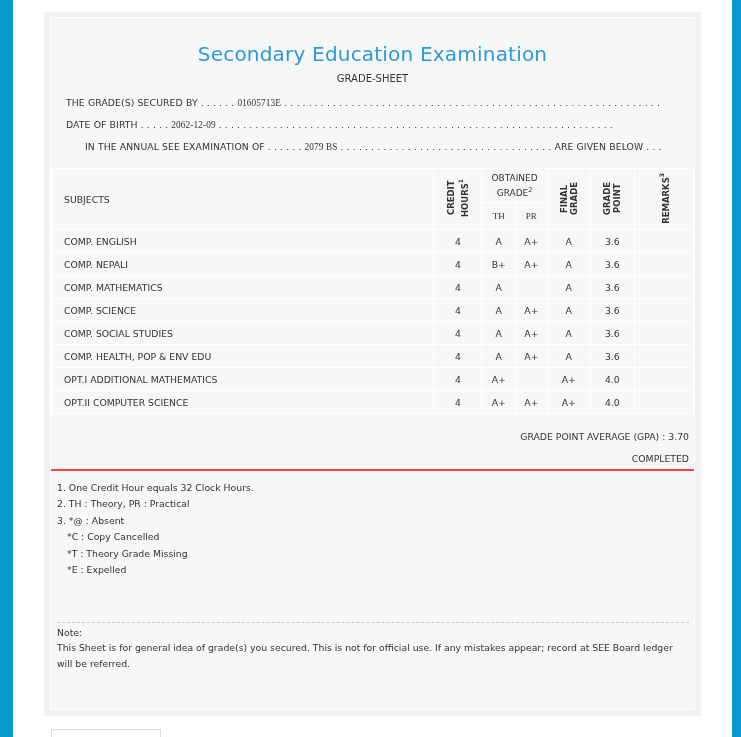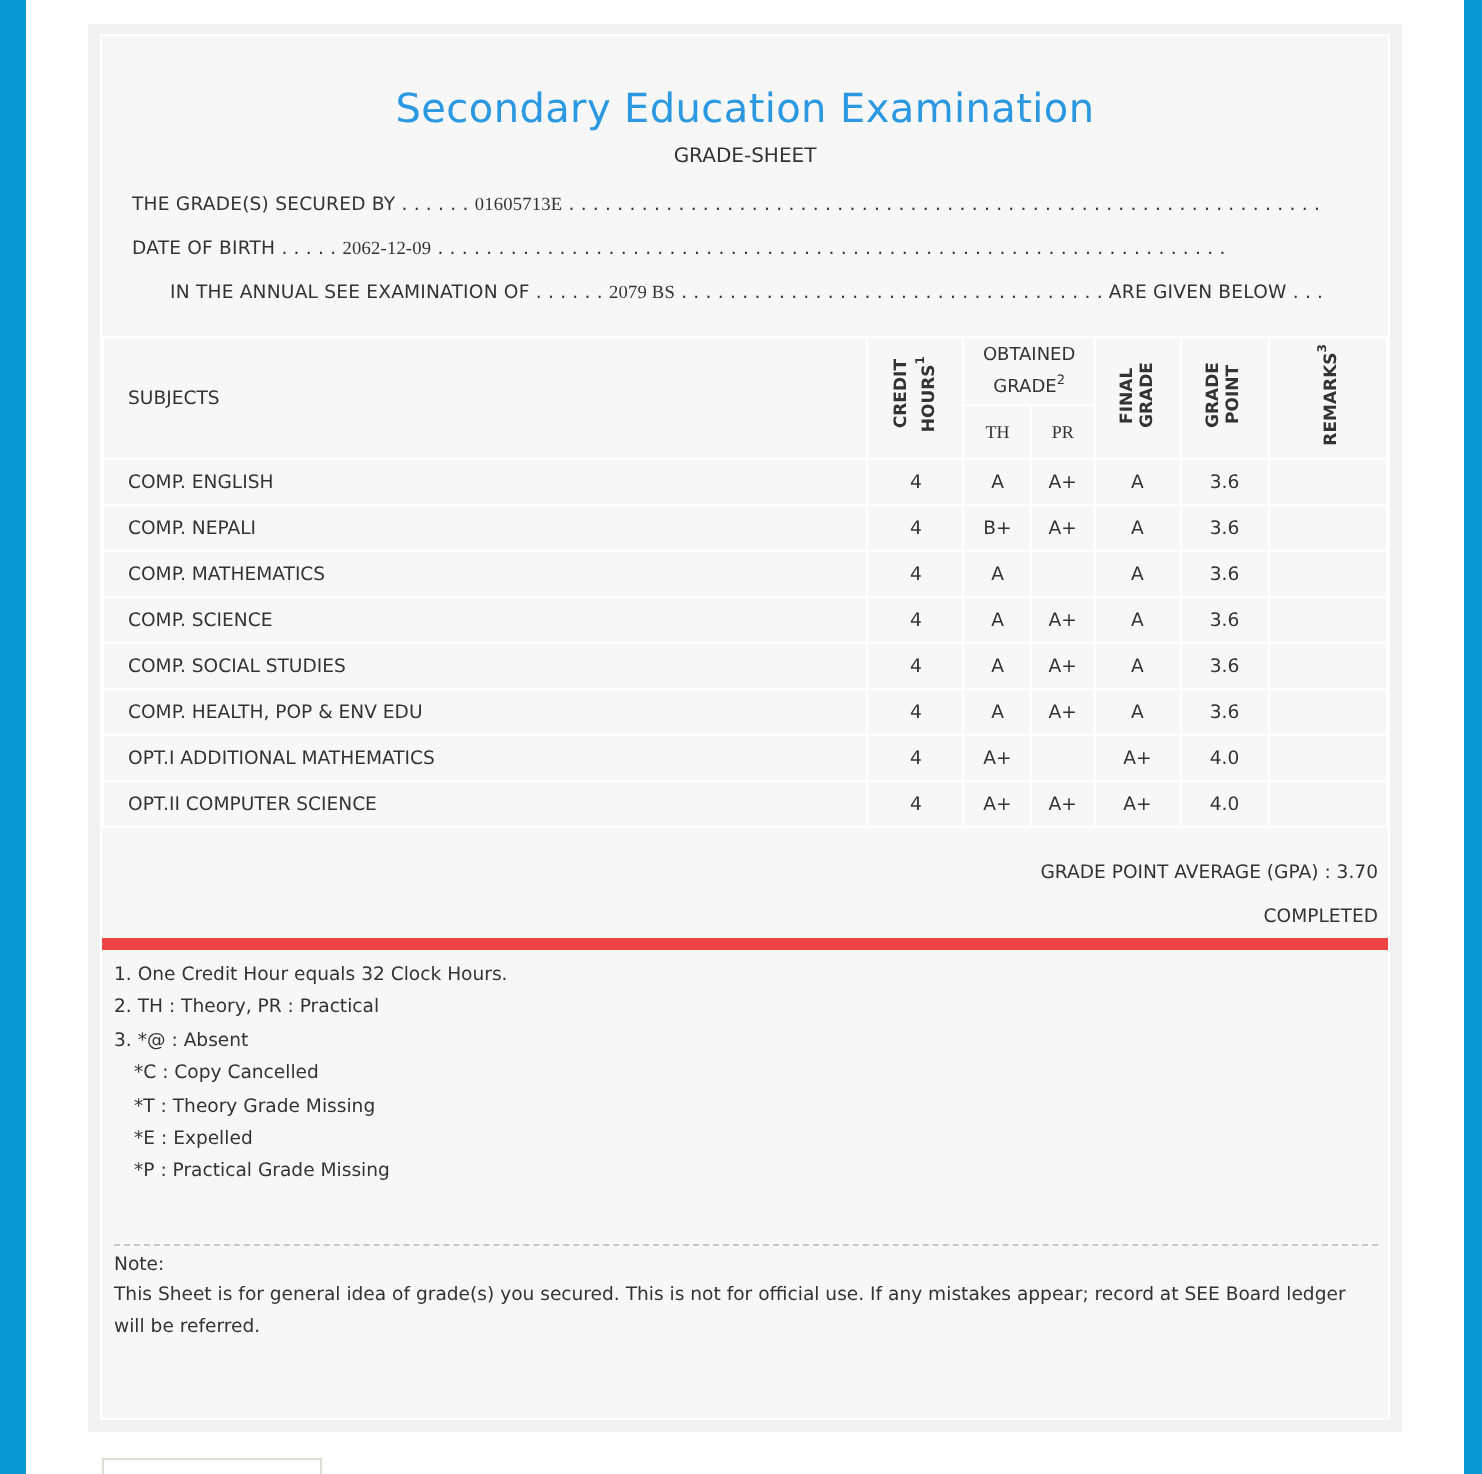--- a/index.html
+++ b/index.html
@@ -66,21 +66,21 @@
   }
   .vert sup { font-size: 6px; }
   .obt { font-size: 9px; font-weight: normal !important; line-height: 12px; height: 33px; text-align: center; }
   .obt sup { font-size: 6.5px; }
   .sub-hdr { height: 26px; text-align: center; font-weight: normal !important; font-size: 9px; font-family: Liberation Serif, serif; }
   table.grades tr.row td { height: 22px; text-align: center; }
   table.grades tr.row td.subj { text-align: left; padding-left: 12px; }
 
   .gpa-block {
     position: absolute; left: 0; top: 397px; width: 643px; height: 54px;
-    border-bottom: 6px solid #ef4444;
+    border-bottom: 2px solid #ef4444;
   }
   .gpa-line { position: absolute; right: 5px; top: 16px; font-size: 9.3px; color: #333; }
   .status-line { position: absolute; right: 5px; top: 38px; font-size: 9.3px; color: #333; }
 
   .legend { position: absolute; left: 6px; top: 462px; font-size: 9.3px; color: #333; }
   .legend div { height: 16.4px; line-height: 16.4px; white-space: nowrap; }
   .legend .indent { padding-left: 10px; }
 
   .note-sep {
     position: absolute; left: 6px; width: 632px; top: 604px;
@@ -224,21 +224,20 @@
     <div class="status-line">COMPLETED</div>
   </div>
 
   <div class="legend">
     <div>1. One Credit Hour equals 32 Clock Hours.</div>
     <div>2. TH : Theory, PR : Practical</div>
     <div>3. *@ : Absent</div>
     <div class="indent">*C : Copy Cancelled</div>
     <div class="indent">*T : Theory Grade Missing</div>
     <div class="indent">*E : Expelled</div>
-    <div class="indent">*P : Practical Grade Missing</div>
   </div>
 
   <div class="note-sep"></div>
   <div class="note-title">Note:</div>
   <div class="note-text">This Sheet is for general idea of grade(s) you secured. This is not for official use. If any mistakes appear; record at SEE Board ledger will be referred.</div>
 </div>
 
 <div class="bottom-box"></div>
 
 </body></html>

